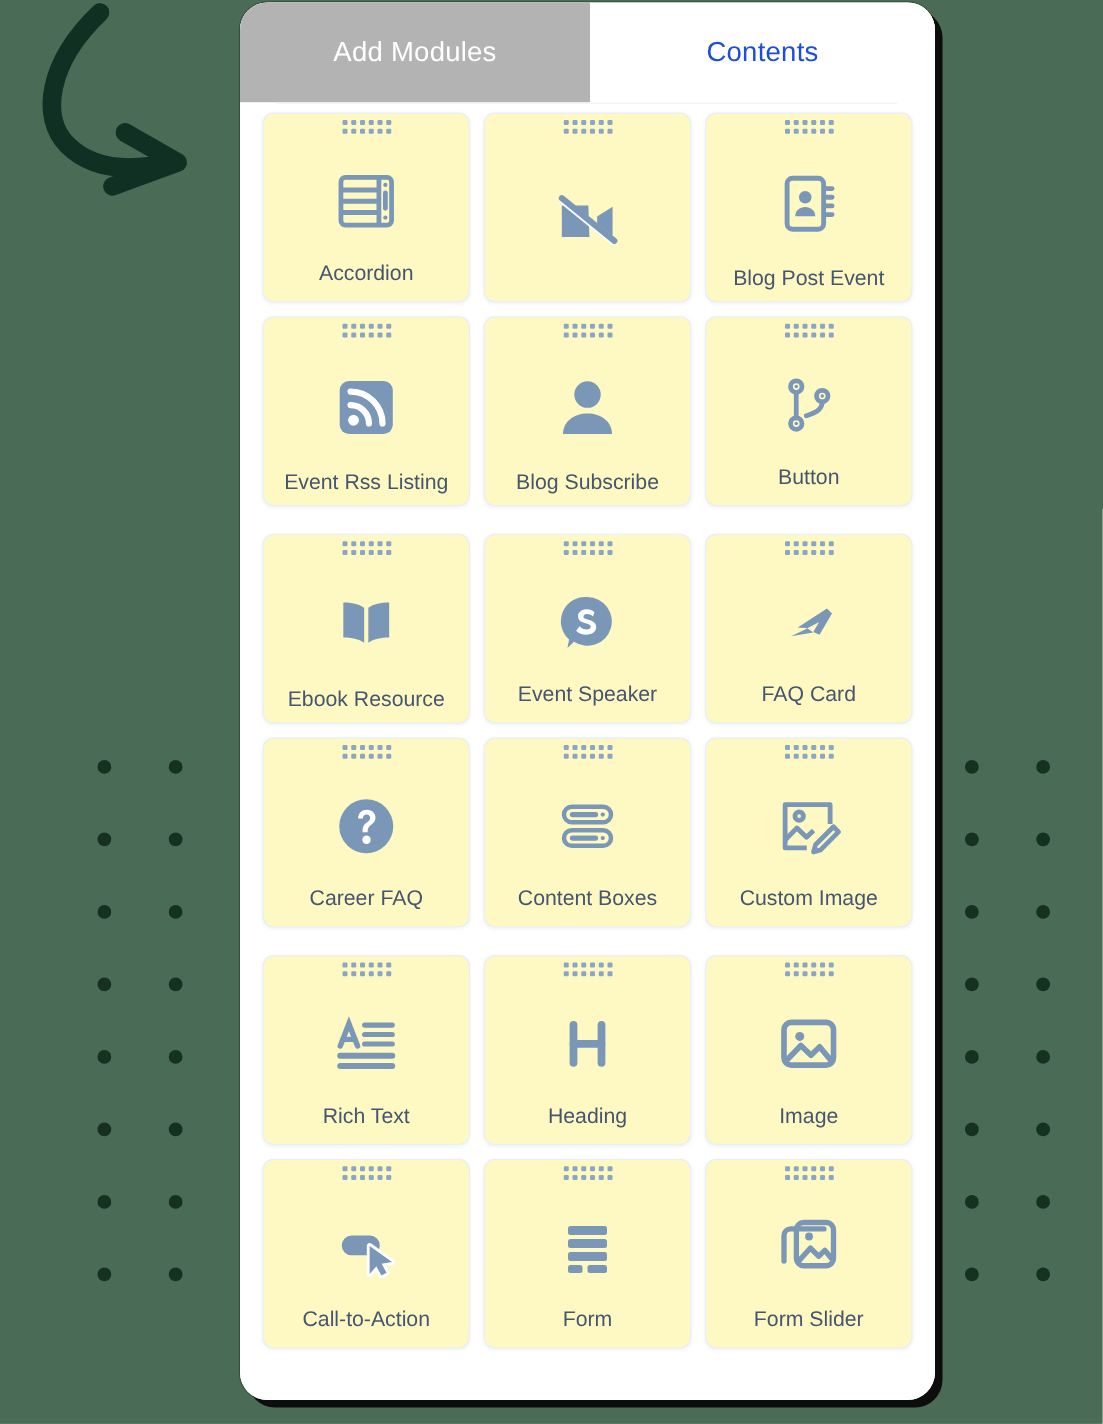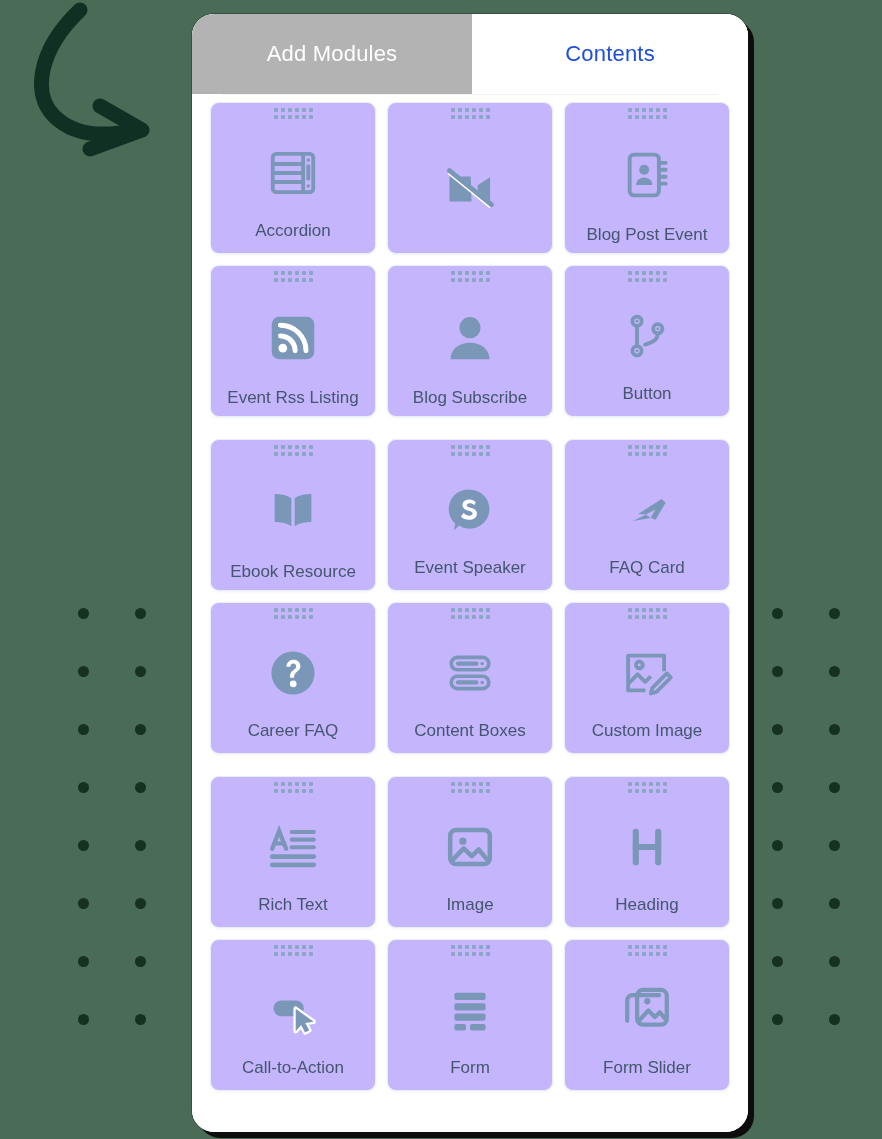--- a/index.html
+++ b/index.html
@@ -44,21 +44,21 @@
     left: 18px;
     top: 2px;
     width: 160px;
     height: 170px;
   }
 
   
   #panel {
     position: absolute;
     left: 192px;
-    top: 14px;
+    top: 2px;
     width: 556px;
     height: 1118px;
     background: #ffffff;
     border-radius: 22px;
     box-shadow: 6px 6px 0 0 #0d0d0d, 0 0 0 1px rgba(0,0,0,.25);
     overflow: hidden;
     display: flex;
     flex-direction: column;
   }
 
@@ -108,21 +108,21 @@
 
   .grid-row {
     display: flex;
     gap: 11px;
     margin-bottom: 11px;
   }
 
   .module-card {
     flex: 1 1 0;
     height: 152px;
-    background: #c4b5fd;
+    background: #fef9c3;
     border: 1px solid #eaeff5;
     border-radius: 9px;
     box-shadow: 0 1px 3px rgba(60,80,110,.07);
     display: flex;
     flex-direction: column;
     align-items: center;
     box-sizing: border-box;
     padding-top: 5px;
     cursor: grab;
   }
@@ -574,51 +574,51 @@
               <span></span>
               <span></span>
               <span></span>
               <span></span>
               <span></span>
               <span></span>
               <span></span>
               <span></span>
             </div>
             <div class="icon-box">
+              <svg width="48" height="54" viewBox="0 0 24 24" fill="none" stroke="#7a97b8" stroke-width="3.1" stroke-linecap="round">
+      <line x1="6.4" y1="4.4" x2="6.4" y2="19.6"></line>
+      <line x1="17.6" y1="4.4" x2="17.6" y2="19.6"></line>
+      <line x1="6.4" y1="12" x2="17.6" y2="12"></line>
+    </svg>
+            </div>
+            <div class="module-label">Heading</div>
+          </div>
+          <div class="module-card">
+            <div class="drag-handle">
+              <span></span>
+              <span></span>
+              <span></span>
+              <span></span>
+              <span></span>
+              <span></span>
+              <span></span>
+              <span></span>
+              <span></span>
+              <span></span>
+              <span></span>
+              <span></span>
+            </div>
+            <div class="icon-box">
               <svg width="54" height="54" viewBox="0 0 24 24" fill="none" stroke="#7a97b8" stroke-width="2" stroke-linejoin="round">
       <rect x="3.2" y="4.4" width="17.6" height="15.2" rx="2.6"></rect>
       <circle cx="8.8" cy="9.4" r="1.6" fill="#7a97b8" stroke="none"></circle>
       <path d="M4.4 17.6 9.2 12.6l3.6 3.5 3.1-3 3.7 4.5" stroke-linecap="round"></path>
     </svg>
             </div>
             <div class="module-label">Image</div>
-          </div>
-          <div class="module-card">
-            <div class="drag-handle">
-              <span></span>
-              <span></span>
-              <span></span>
-              <span></span>
-              <span></span>
-              <span></span>
-              <span></span>
-              <span></span>
-              <span></span>
-              <span></span>
-              <span></span>
-              <span></span>
-            </div>
-            <div class="icon-box">
-              <svg width="48" height="54" viewBox="0 0 24 24" fill="none" stroke="#7a97b8" stroke-width="3.1" stroke-linecap="round">
-      <line x1="6.4" y1="4.4" x2="6.4" y2="19.6"></line>
-      <line x1="17.6" y1="4.4" x2="17.6" y2="19.6"></line>
-      <line x1="6.4" y1="12" x2="17.6" y2="12"></line>
-    </svg>
-            </div>
-            <div class="module-label">Heading</div>
           </div>
         </div>
         <div class="grid-row">
           <div class="module-card">
             <div class="drag-handle">
               <span></span>
               <span></span>
               <span></span>
               <span></span>
               <span></span>

